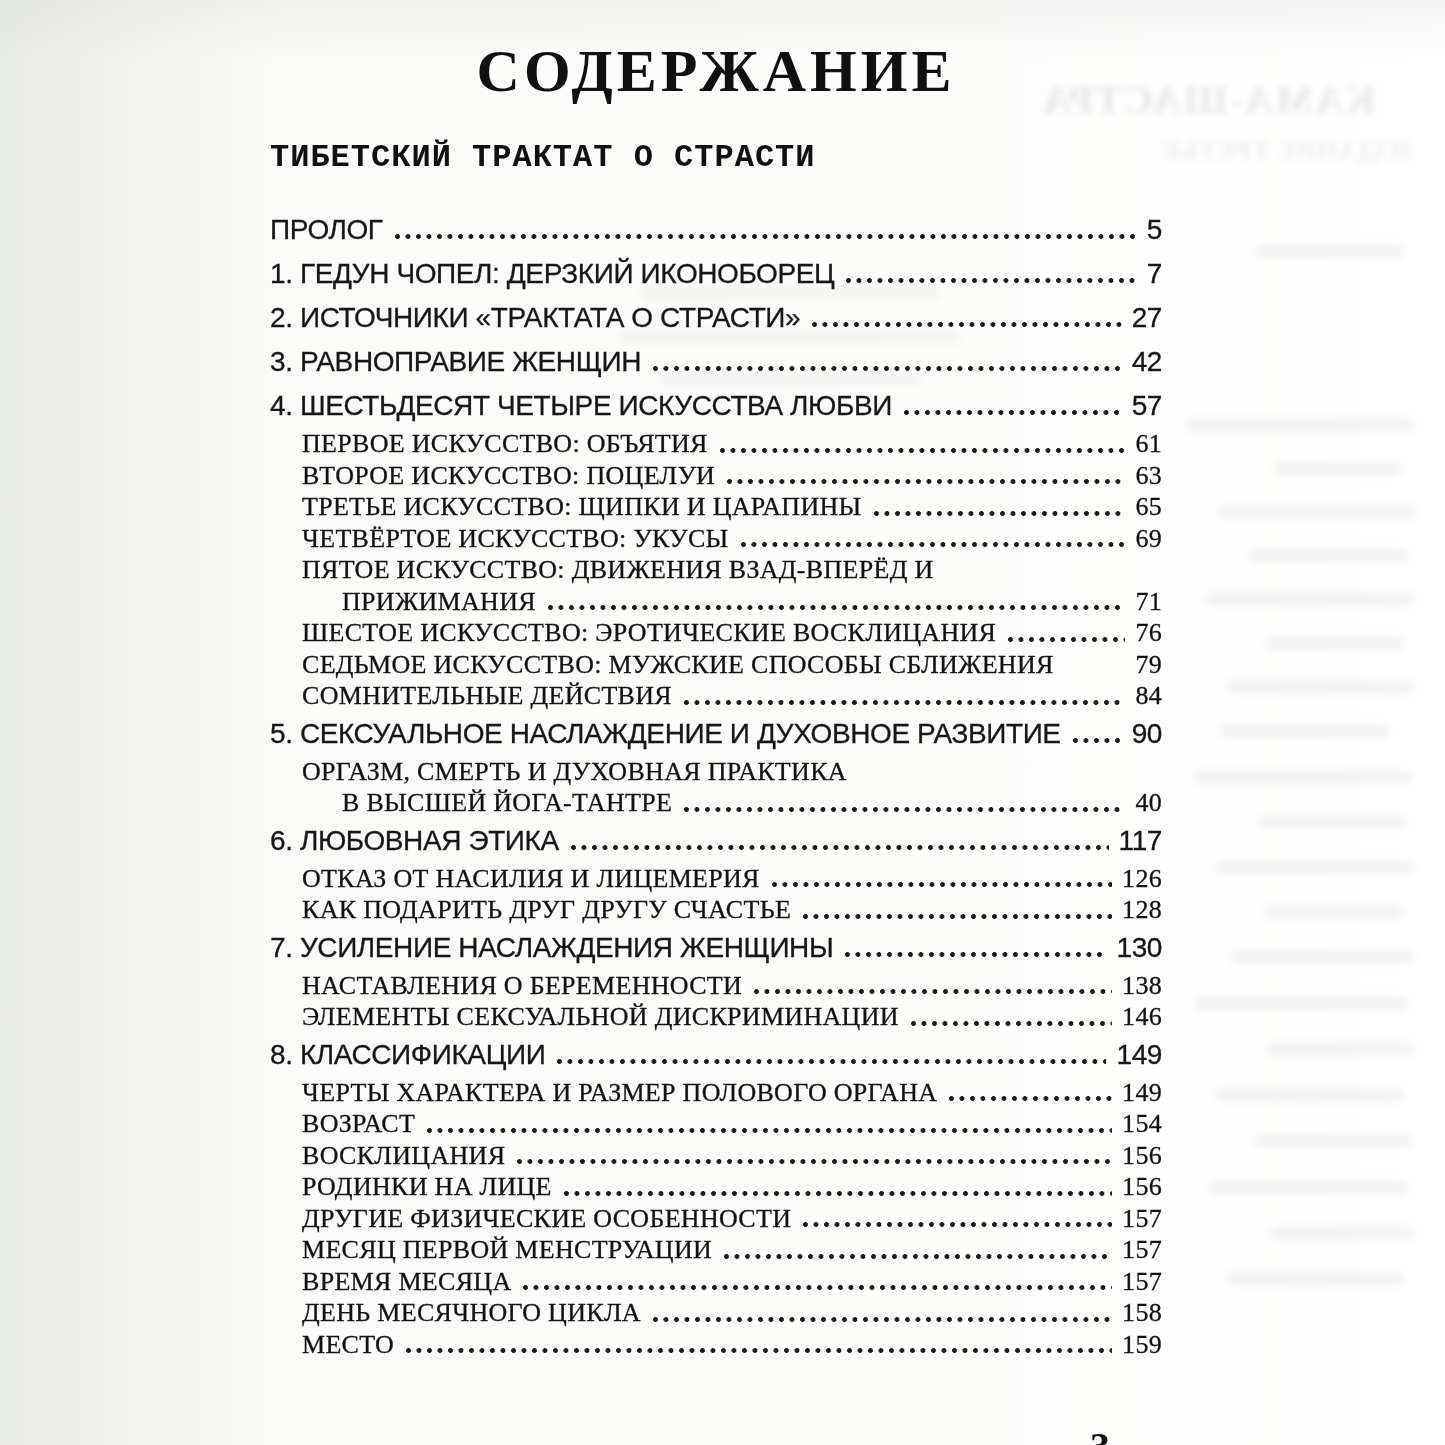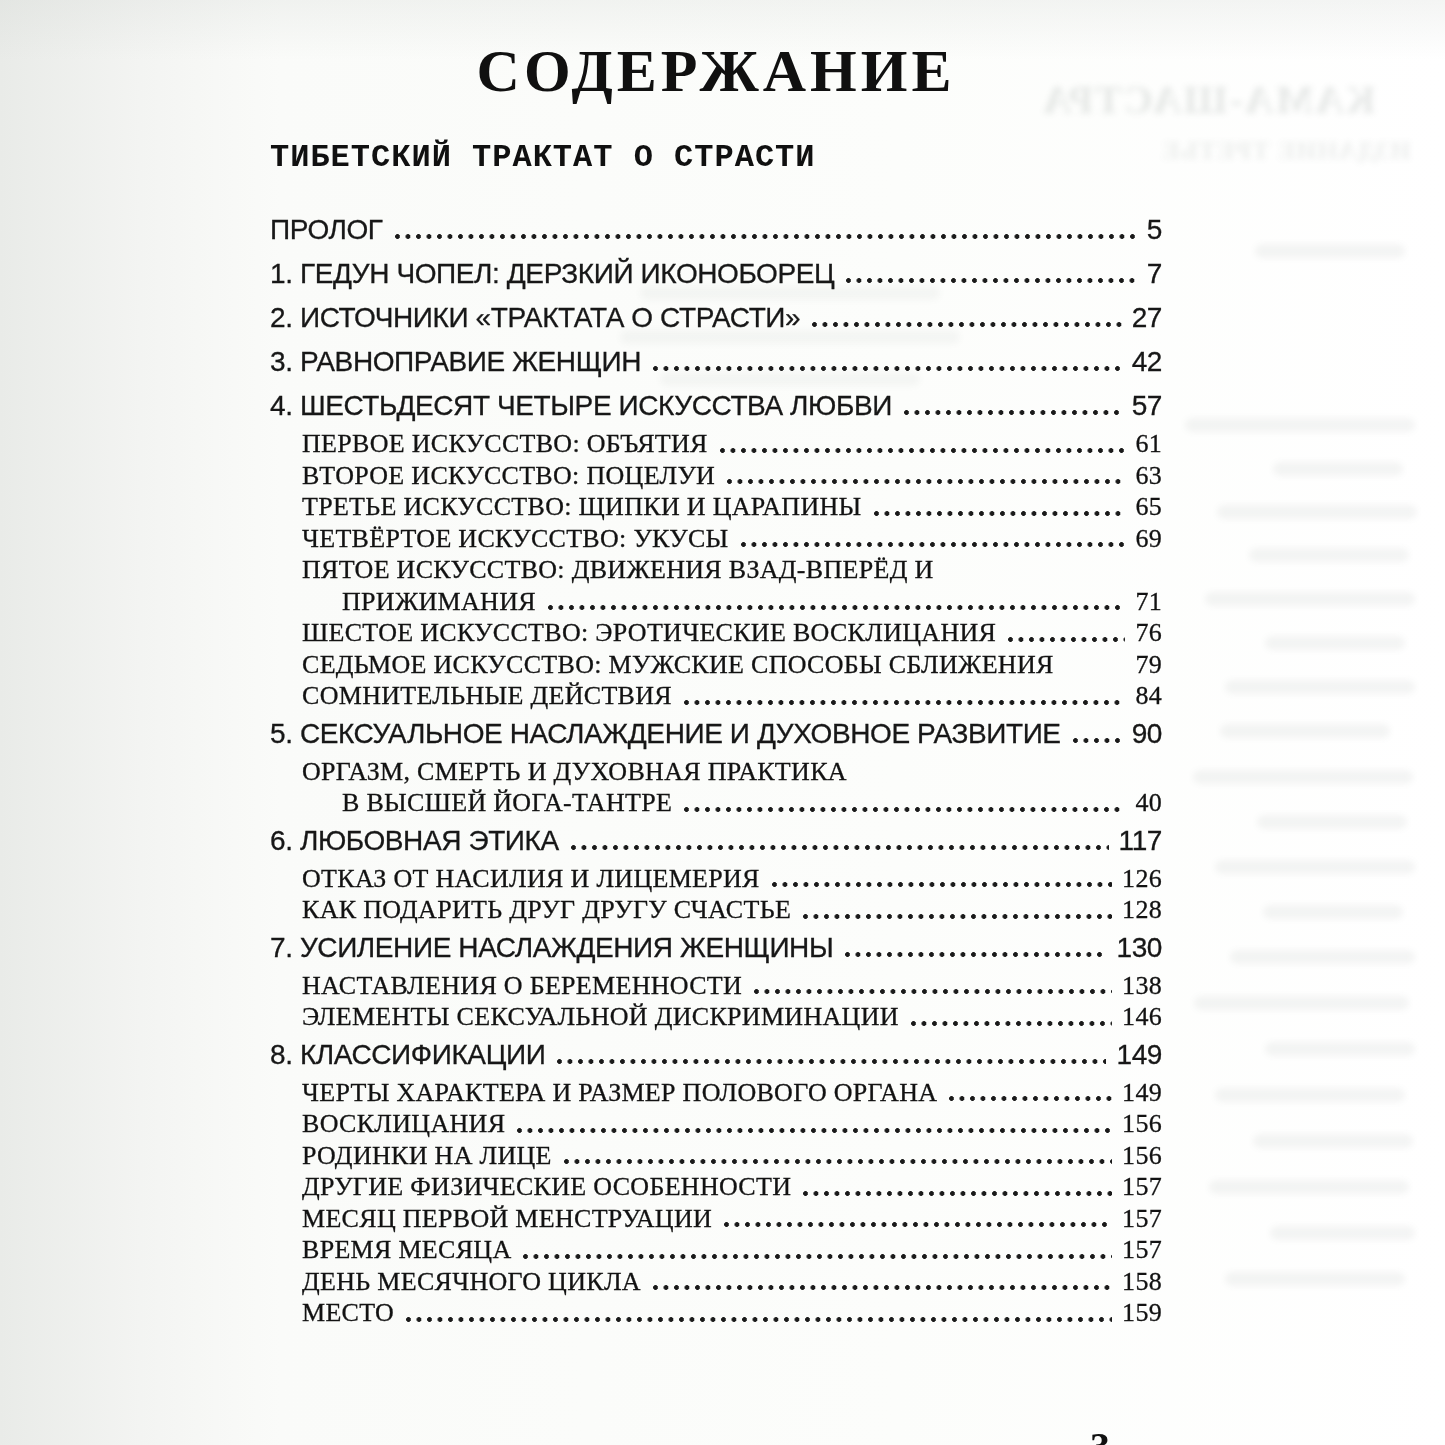--- a/index.html
+++ b/index.html
@@ -233,20 +233,25 @@
           <span class="t">8. КЛАССИФИКАЦИИ</span>
           <span class="leader"></span>
           <span class="num">149</span>
         </div>
         <div class="row serif ind1">
           <span class="t">ЧЕРТЫ ХАРАКТЕРА И РАЗМЕР ПОЛОВОГО ОРГАНА</span>
           <span class="leader"></span>
           <span class="num">149</span>
         </div>
         <div class="row serif ind1">
+          <span class="t">ВОЗРАСТ</span>
+          <span class="leader"></span>
+          <span class="num">154</span>
+        </div>
+        <div class="row serif ind1">
           <span class="t">ВОСКЛИЦАНИЯ</span>
           <span class="leader"></span>
           <span class="num">156</span>
         </div>
         <div class="row serif ind1">
           <span class="t">РОДИНКИ НА ЛИЦЕ</span>
           <span class="leader"></span>
           <span class="num">156</span>
         </div>
         <div class="row serif ind1">

